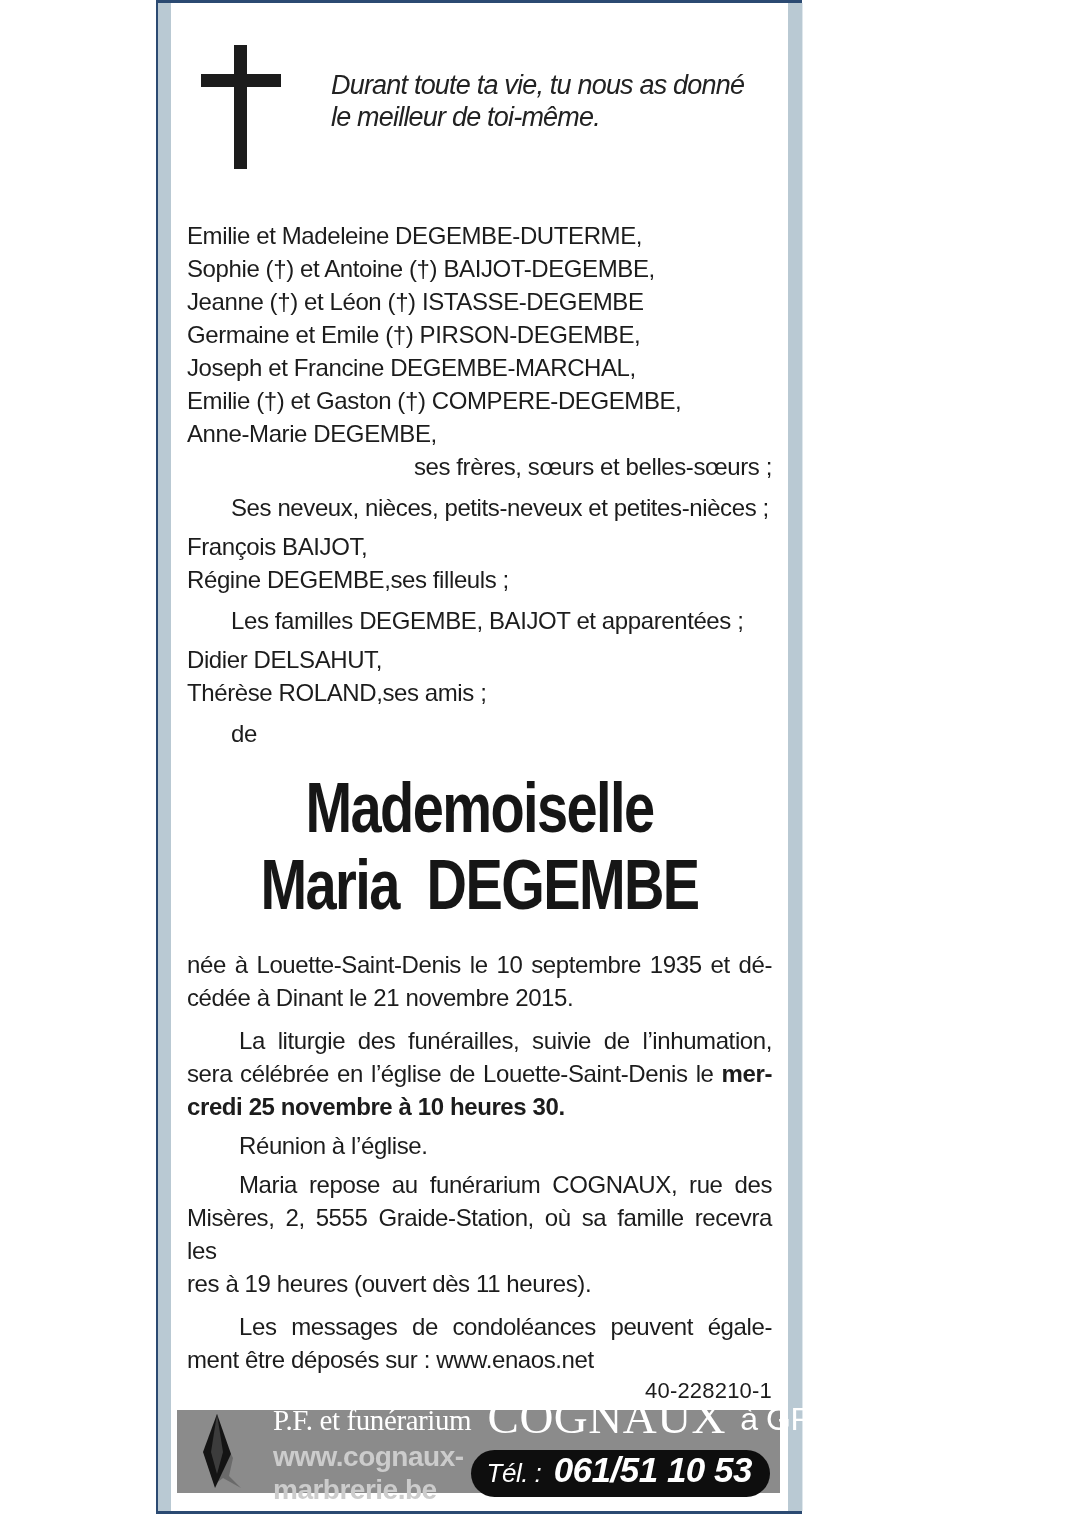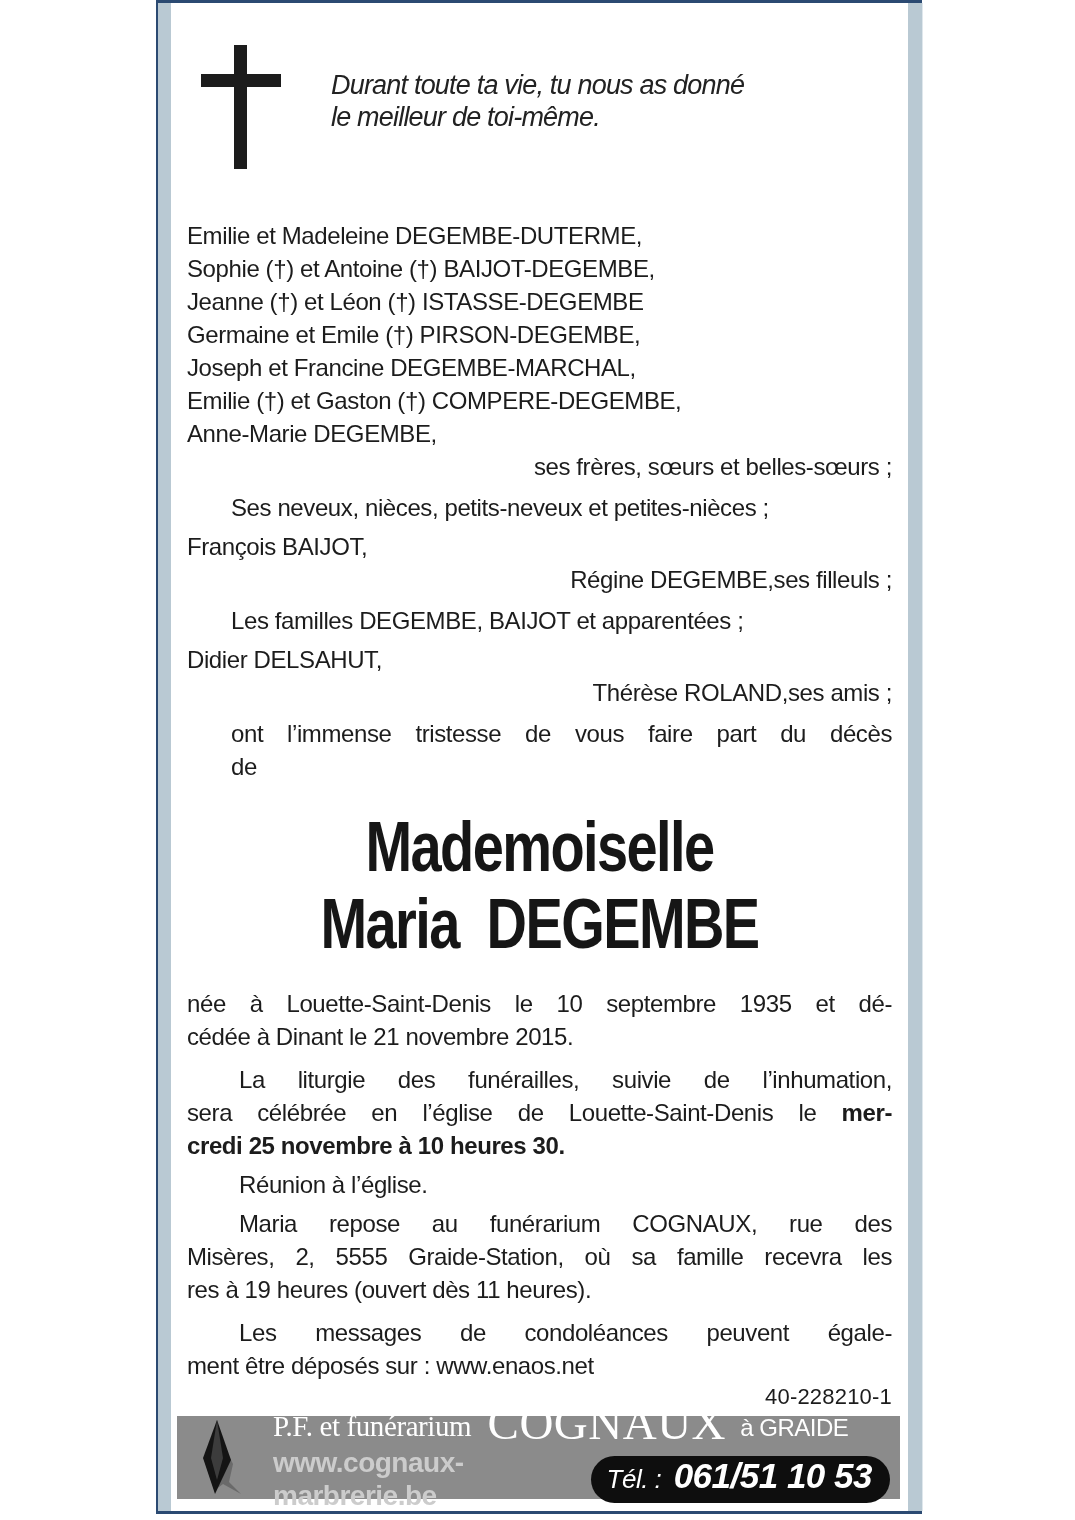--- a/index.html
+++ b/index.html
@@ -17,21 +17,21 @@
     width: 1075px;
     height: 1520px;
     overflow: hidden;
     background: #ffffff;
   }
   
   .page {
     position: absolute;
     left: 156px;
     top: 0;
-    width: 766px;
+    width: 646px;
     height: 1514px;
     box-sizing: border-box;
     background: #ffffff;
     border-top: 3px solid #2b4a72;
     border-left: 2px solid #2b4a72;
     border-bottom: 3px solid #2b4a72;
   }
   .strip {
     position: absolute;
     top: 0;
@@ -63,32 +63,32 @@
     font-style: italic;
     font-size: 27px;
     letter-spacing: -0.8px;
     line-height: 32px;
     color: #222;
   }
   
   .family { margin-top: 44px; }
   .line { min-height: 33px; }
   .right { text-align: right; }
-  .split { display: flex; justify-content: flex-end; }
+  .split { display: flex; justify-content: flex-start; }
   .gap8 { margin-top: 8px; margin-left: 44px; }
   .gap6 { margin-top: 6px; }
   
   .jl  { text-align: justify; text-align-last: justify; }
   .ind { padding-left: 52px; }
   .b   { font-weight: bold; }
   .mt24 { margin-top: 24px; }
   .mt10 { margin-top: 10px; }
   .mt6  { margin-top: 6px; }
   
-  .title { margin-top: 26px; text-align: center; }
+  .title { margin-top: 20px; text-align: center; }
   .title-line {
     font-weight: bold;
     font-size: 70px;
     line-height: 77px;
     letter-spacing: -2px;
     transform: scaleX(0.8);
     transform-origin: 50% 50%;
     white-space: pre;
     color: #161616;
   }
@@ -118,21 +118,21 @@
     text-align: right;
   }
   .bn-brand {
     font-family: "Liberation Serif", serif;
     font-size: 47px;
     letter-spacing: 0.5px;
     margin: 0 8px 0 10px;
     vertical-align: -3px;
     text-align: center;
   }
-  .bn-loc { font-size: 24px; letter-spacing: -0.5px; text-align: right; }
+  .bn-loc { font-size: 32px; letter-spacing: -0.5px; text-align: right; }
   .banner-line2 {
     display: flex;
     justify-content: space-between;
     align-items: center;
     margin-top: -2px;
   }
   .bn-url {
     font-weight: bold;
     font-size: 28px;
     letter-spacing: -0.5px;
@@ -189,21 +189,20 @@
         </div>
         <div class="line gap8">Les familles DEGEMBE, BAIJOT et apparentées ;</div>
         <div class="line gap6">Didier DELSAHUT,</div>
         <div class="line split">
           <span>Thérèse ROLAND,</span>
           <span>ses amis ;</span>
         </div>
       </div>
 
       <div class="gap8">
-        <div class="line jl">ont l’immense tristesse de vous faire part du décès</div>
         <div class="line">de</div>
       </div>
 
       <div class="title">
         <div class="title-line">Mademoiselle</div>
         <div class="title-line">Maria  DEGEMBE</div>
       </div>
 
       <div class="mt24">
         <div class="line jl">née à Louette-Saint-Denis le 10 septembre 1935 et dé-</div>

